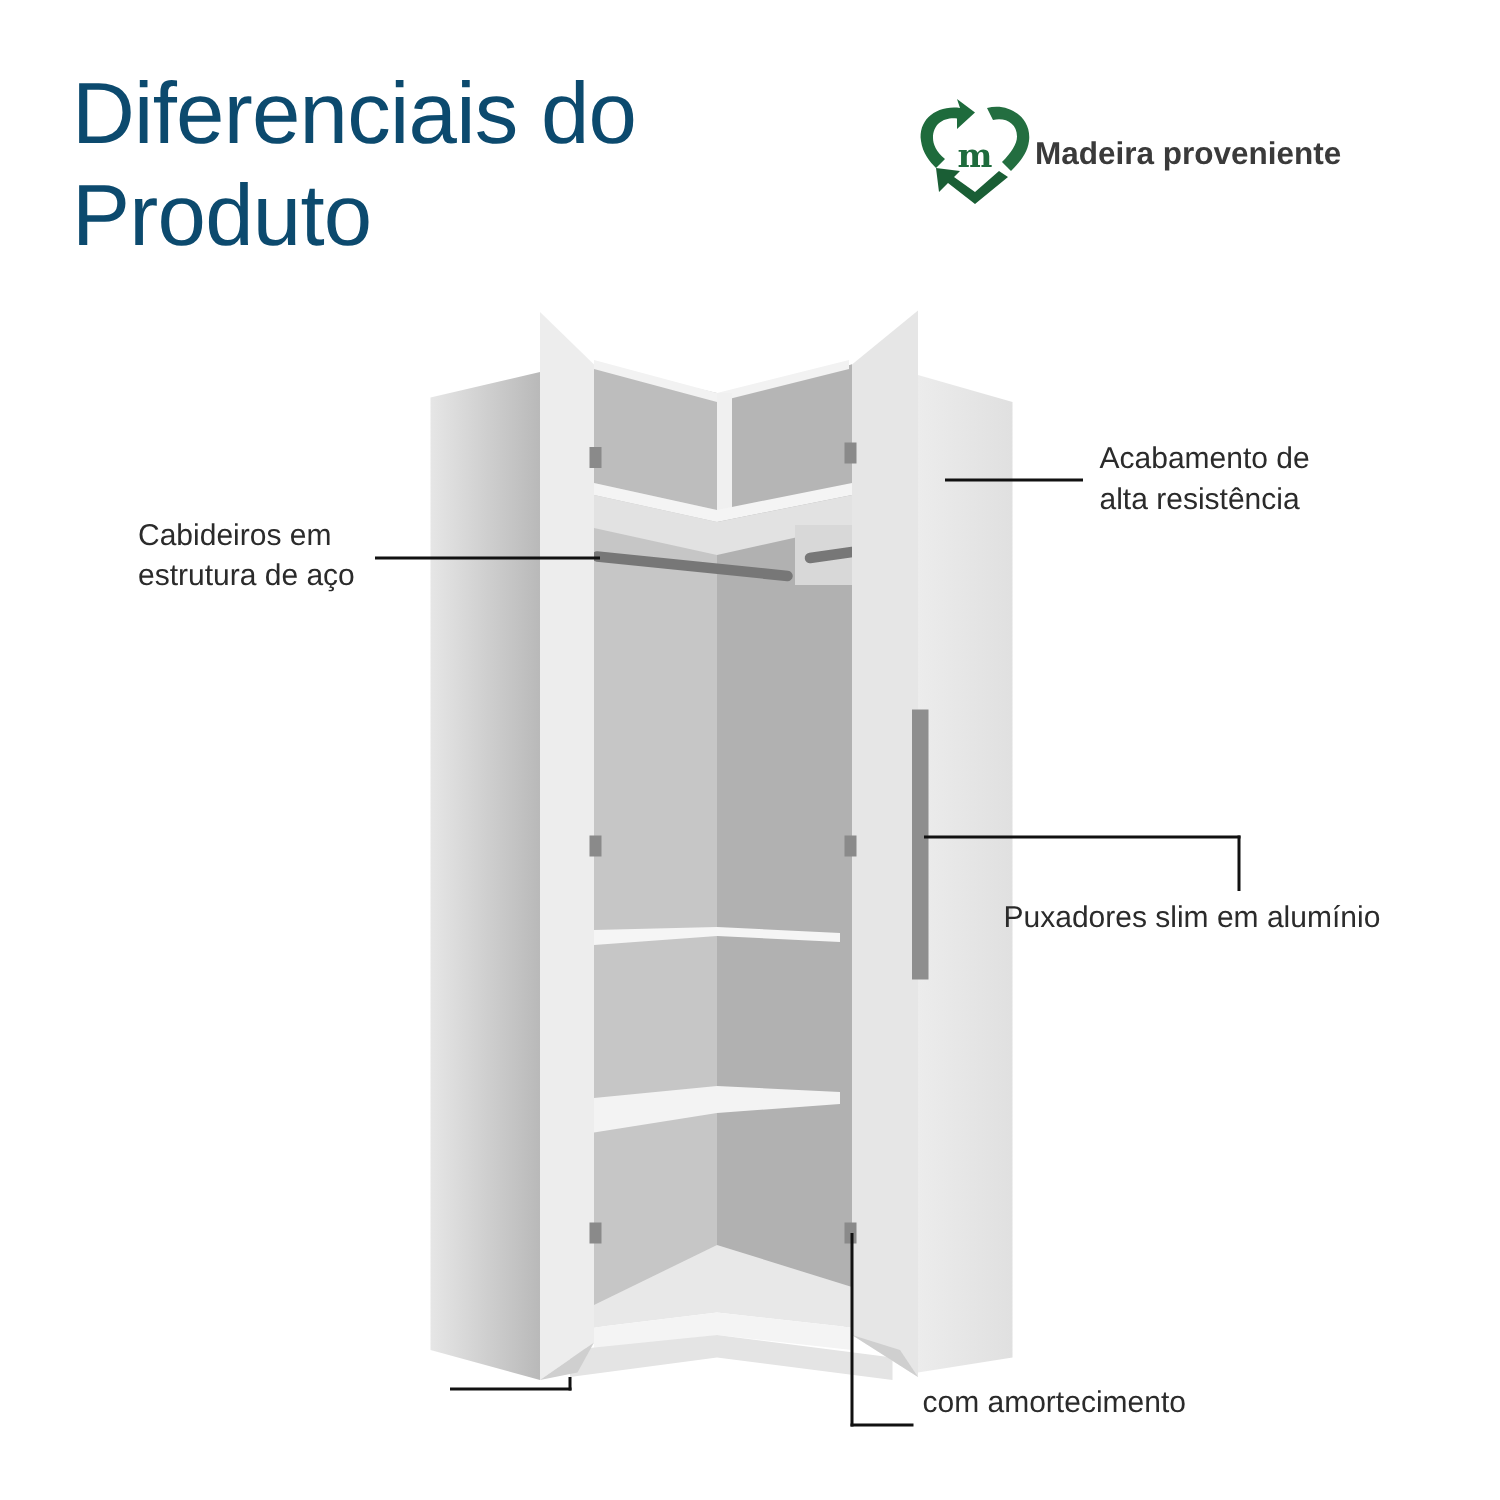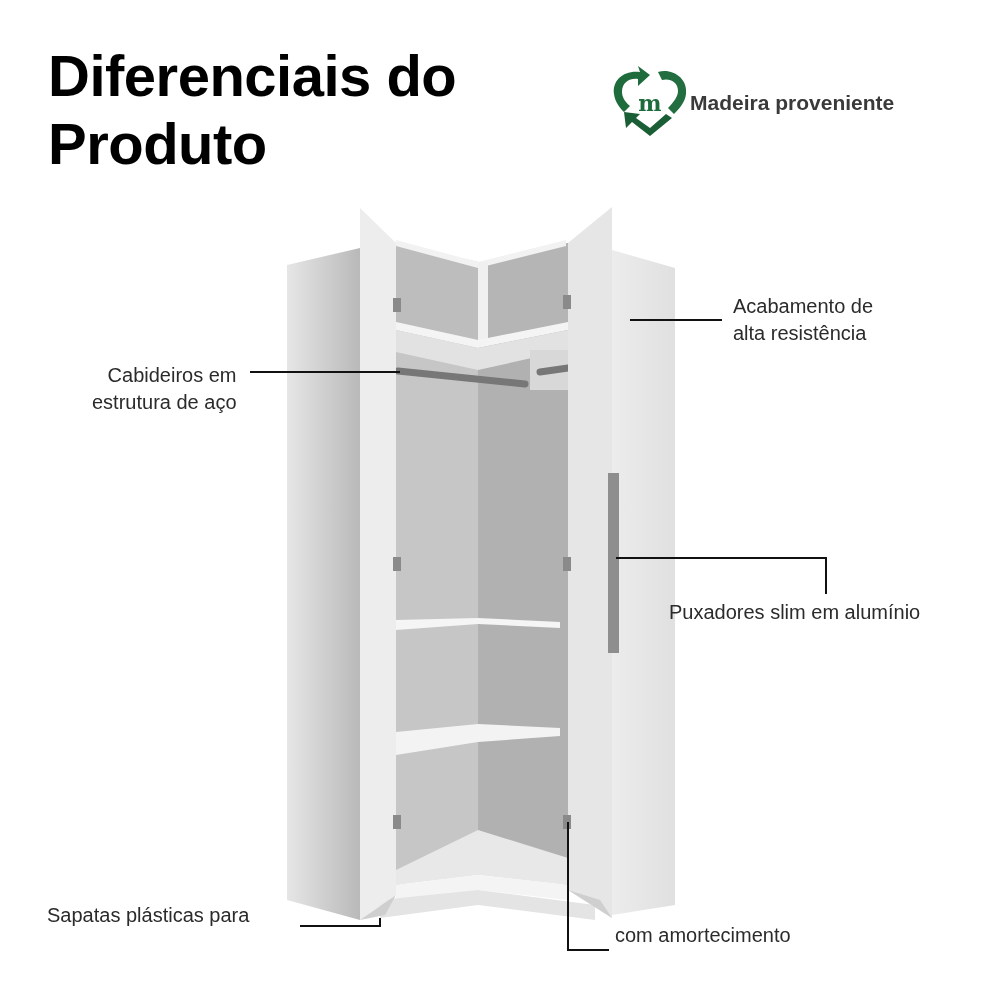--- a/index.html
+++ b/index.html
@@ -1,17 +1,17 @@
 <!DOCTYPE html>
 <html><head>
 <meta charset="utf-8">
 <style>
   html,body{margin:0;padding:0;}
   body{width:1000px;height:1000px;background:#ffffff;position:relative;overflow:hidden;font-family:"Liberation Sans","DejaVu Sans",sans-serif;color:#333;}
-  .title{position:absolute;left:48px;top:42px;font-size:58px;line-height:68px;font-weight:700;color:#000000;letter-spacing:-0.5px;margin:0;}
+  .title{position:absolute;left:48px;top:42px;font-size:58px;line-height:68px;font-weight:400;color:#0c4a6e;letter-spacing:-0.5px;margin:0;}
   .badge{position:absolute;left:610px;top:66px;display:flex;align-items:center;}
   .badge-icon{width:80px;height:72px;}
   .badge-text{font-size:21px;font-weight:700;line-height:27px;color:#3a3a3a;}
   .label{position:absolute;font-size:20px;line-height:27px;color:#2b2b2b;}
   .line{position:absolute;background:#111;}
   .wardrobe{position:absolute;left:0;top:0;width:1000px;height:1000px;}
 </style>
 </head>
 <body>
 
@@ -100,25 +100,24 @@
 <div class="line" style="left:825px;top:557px;width:2px;height:37px;"></div>
 <div class="line" style="left:300px;top:925px;width:81px;height:2px;"></div>
 <div class="line" style="left:379px;top:918px;width:2px;height:9px;"></div>
 <div class="line" style="left:567px;top:822px;width:2px;height:129px;"></div>
 <div class="line" style="left:567px;top:949px;width:42px;height:2px;"></div>
 
 <div class="label" style="left:733px;top:293px;text-align:left;">
   <div>Acabamento de</div>
   <div>alta resistência</div>
 </div>
-<div class="label" style="left:92px;top:344px;text-align:right;margin-top:18px;">
+<div class="label" style="left:92px;top:344px;text-align:left;">
   <div>Cabideiros em</div>
   <div>estrutura de aço</div>
 </div>
 <div class="label" style="left:669px;top:599px;">
   <div>Puxadores slim em alumínio</div>
 </div>
 <div class="label" style="left:47px;top:902px;text-align:center;">
-  <div>Sapatas plásticas para</div>
 </div>
 <div class="label" style="left:615px;top:922px;">
   <div>com amortecimento</div>
 </div>
 
 </body></html>

